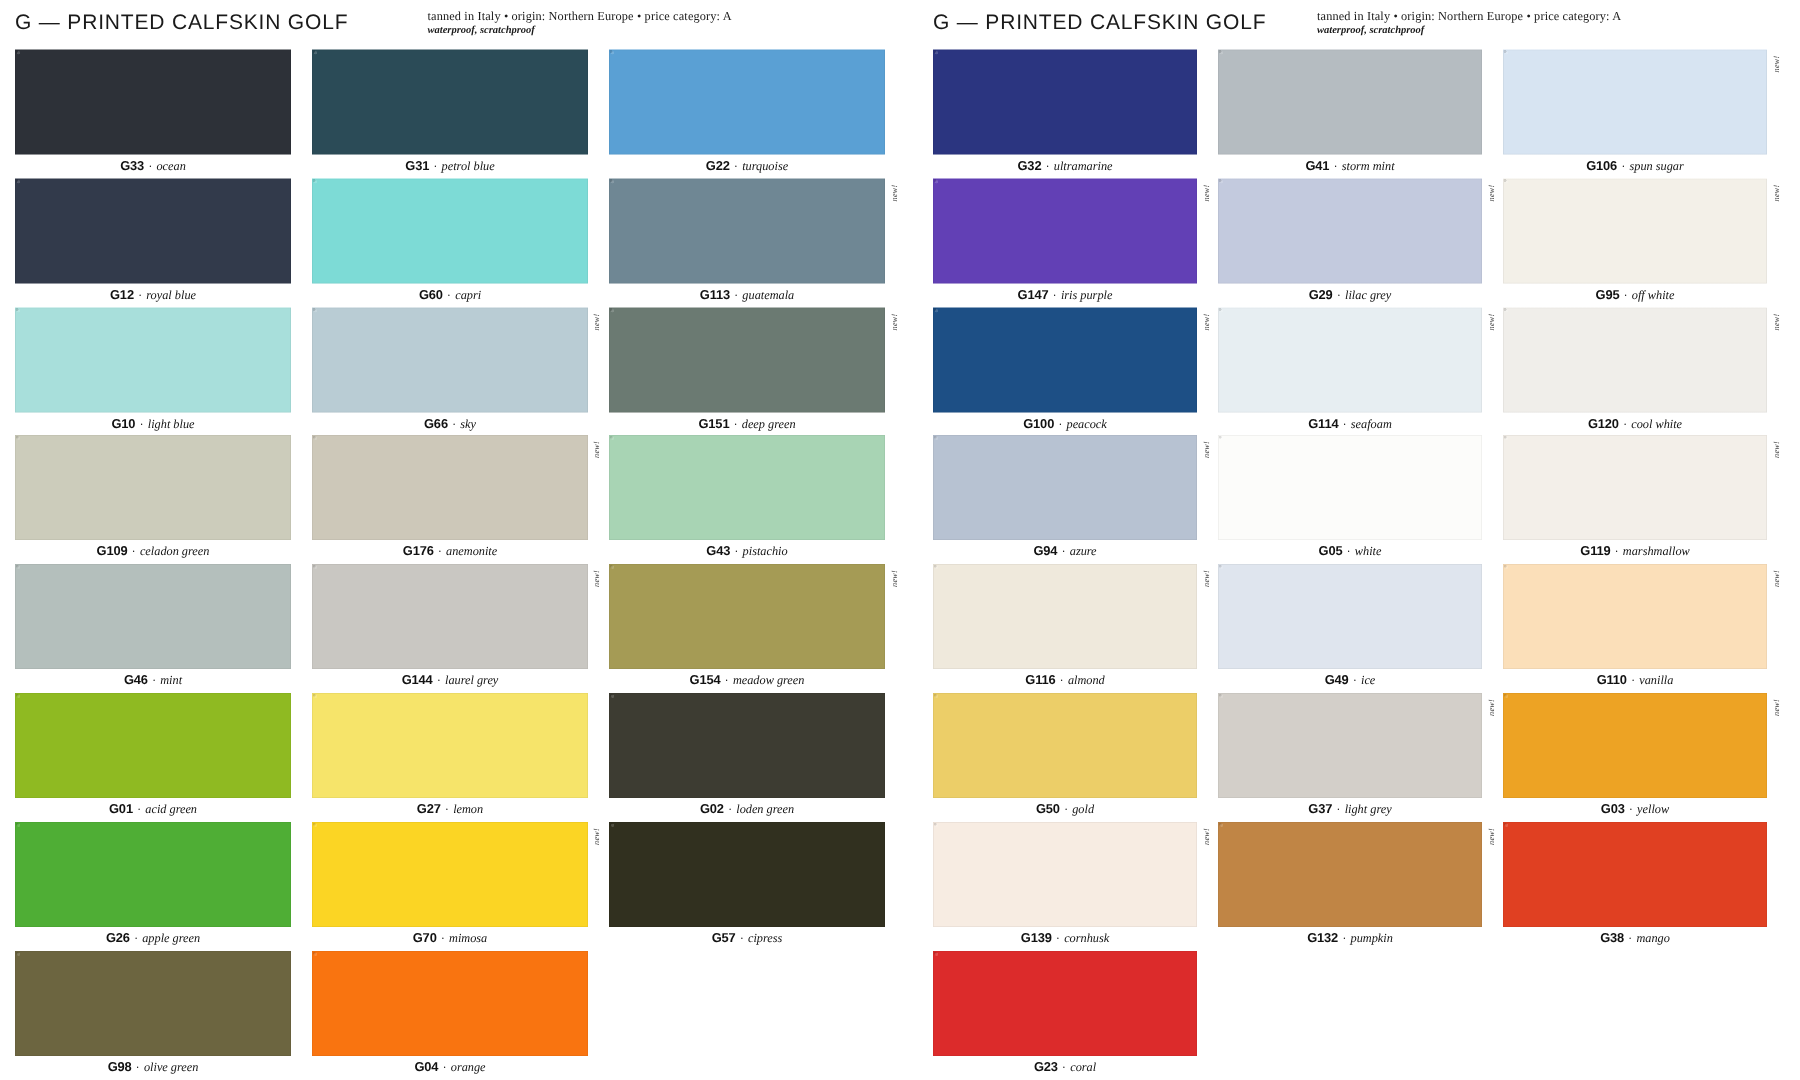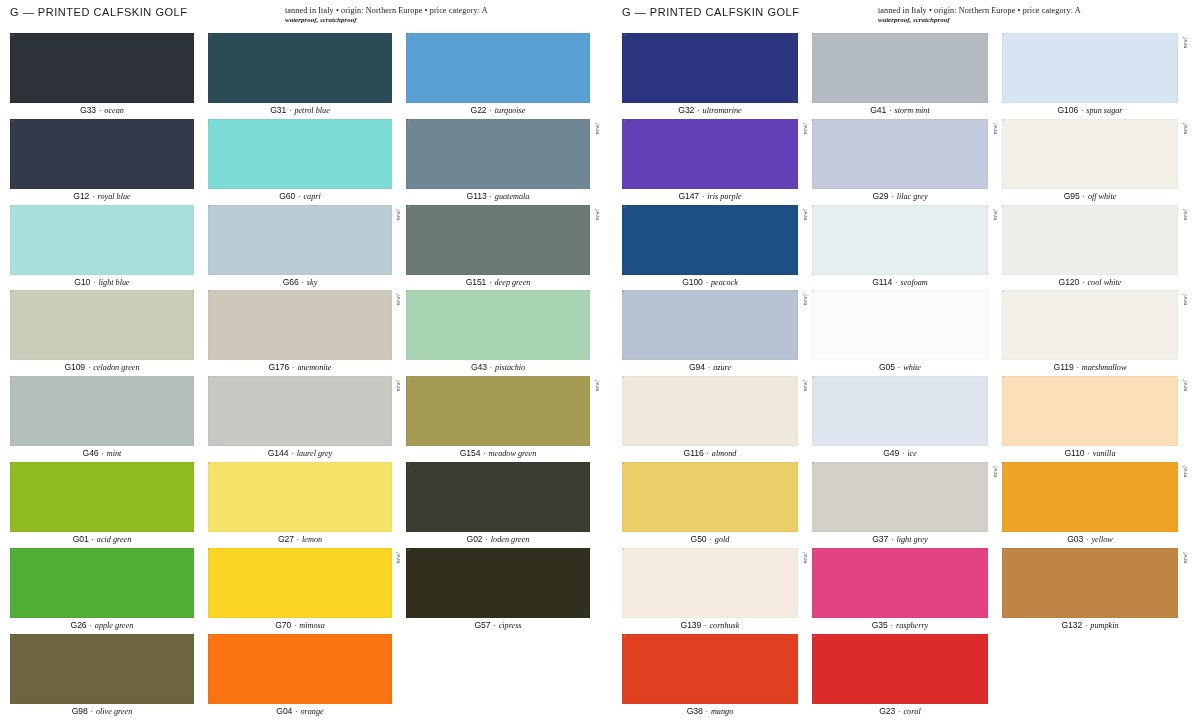--- a/index.html
+++ b/index.html
@@ -11,21 +11,21 @@
     overflow:hidden;
   }
   .spread{display:flex;width:1200px;height:720px;}
   .page{position:relative;width:600px;height:720px;box-sizing:border-box;}
   .page.left{padding:0 10px 0 10px;}
   .page.right{padding:0 22px 0 22px;}
 
   
   .page-header{display:flex;align-items:flex-start;height:33px;padding-top:6px;box-sizing:border-box;}
   .header-title{
-    font-size:11px;letter-spacing:.55px;font-weight:400;
+    font-size:14px;letter-spacing:.55px;font-weight:400;
     color:#1a1a1a;white-space:nowrap;flex:0 0 auto;
   }
   .header-meta{margin-left:auto;width:305px;flex:0 0 auto;}
   .page.right .header-meta{width:300px;}
   .header-meta .line1{
     font-family:"Liberation Serif", serif;
     font-size:8.2px;color:#1a1a1a;letter-spacing:.1px;white-space:nowrap;
   }
   .header-meta .line2{
     font-family:"Liberation Serif", serif;
@@ -37,21 +37,21 @@
   .cell{position:relative;height:85.8px;}
   .chip{
     position:relative;width:100%;height:70px;
     background-size:5px 5px,7px 7px,100% 100%;
     box-shadow:inset 0 0 0 .5px rgba(0,0,0,.06);
   }
   .cap{
     text-align:center;font-family:"Liberation Serif", serif;
     font-size:8.4px;line-height:15.8px;color:#121212;white-space:nowrap;
   }
-  .cap .code{font-family:"Liberation Sans", sans-serif;font-weight:normal;font-size:8.6px;letter-spacing:-.1px;margin-top:32px;}
+  .cap .code{font-family:"Liberation Sans", sans-serif;font-weight:bold;font-size:8.6px;letter-spacing:-.1px;margin-top:32px;}
   .cap .dot{padding:0 1px;font-size:7.5px;}
   .cap .nm{font-style:italic;font-size:8.2px;}
   .newflag{
     position:absolute;right:-10px;top:4px;
     font-family:"Liberation Serif", serif;font-style:italic;
     font-size:5.4px;color:#333;letter-spacing:.2px;
     writing-mode:vertical-rl;transform:rotate(180deg);
     pointer-events:none;
   }
   .page.left .newflag.edge{right:-9px;}
@@ -265,24 +265,20 @@
           <div class="chip" style="background: radial-gradient(circle at 1.4px 1.4px, rgba(0, 0, 0, 0.13) 0.85px, transparent 1.1px), radial-gradient(circle at 2.4px 2.2px, rgba(255, 255, 255, 0.16) 0.9px, transparent 1.2px), linear-gradient(rgb(237, 163, 36), rgb(237, 163, 36));"></div>
           <span class="newflag">new!</span>
           <div class="cap"><span class="code">G03</span><span class="dot"> · </span><span class="nm">yellow</span></div>
         </div>
         <div class="cell">
           <div class="chip" style="background: radial-gradient(circle at 1.4px 1.4px, rgba(0, 0, 0, 0.13) 0.85px, transparent 1.1px), radial-gradient(circle at 2.4px 2.2px, rgba(255, 255, 255, 0.16) 0.9px, transparent 1.2px), linear-gradient(rgb(247, 236, 226), rgb(247, 236, 226));"></div>
           <span class="newflag">new!</span>
           <div class="cap"><span class="code">G139</span><span class="dot"> · </span><span class="nm">cornhusk</span></div>
         </div>
         <div class="cell">
-          <div class="chip" style="background: radial-gradient(circle at 1.4px 1.4px, rgba(0, 0, 0, 0.13) 0.85px, transparent 1.1px), radial-gradient(circle at 2.4px 2.2px, rgba(255, 255, 255, 0.16) 0.9px, transparent 1.2px), linear-gradient(rgb(227, 66, 131), rgb(227, 66, 131));"></div>
-          <div class="cap"><span class="code">G35</span><span class="dot"> · </span><span class="nm">raspberry</span></div>
-        </div>
-        <div class="cell">
           <div class="chip" style="background: radial-gradient(circle at 1.4px 1.4px, rgba(0, 0, 0, 0.13) 0.85px, transparent 1.1px), radial-gradient(circle at 2.4px 2.2px, rgba(255, 255, 255, 0.16) 0.9px, transparent 1.2px), linear-gradient(rgb(192, 133, 69), rgb(192, 133, 69));"></div>
           <span class="newflag">new!</span>
           <div class="cap"><span class="code">G132</span><span class="dot"> · </span><span class="nm">pumpkin</span></div>
         </div>
         <div class="cell">
           <div class="chip" style="background: radial-gradient(circle at 1.4px 1.4px, rgba(0, 0, 0, 0.13) 0.85px, transparent 1.1px), radial-gradient(circle at 2.4px 2.2px, rgba(255, 255, 255, 0.16) 0.9px, transparent 1.2px), linear-gradient(rgb(224, 64, 34), rgb(224, 64, 34));"></div>
           <div class="cap"><span class="code">G38</span><span class="dot"> · </span><span class="nm">mango</span></div>
         </div>
         <div class="cell">
           <div class="chip" style="background: radial-gradient(circle at 1.4px 1.4px, rgba(0, 0, 0, 0.13) 0.85px, transparent 1.1px), radial-gradient(circle at 2.4px 2.2px, rgba(255, 255, 255, 0.16) 0.9px, transparent 1.2px), linear-gradient(rgb(220, 43, 43), rgb(220, 43, 43));"></div>

